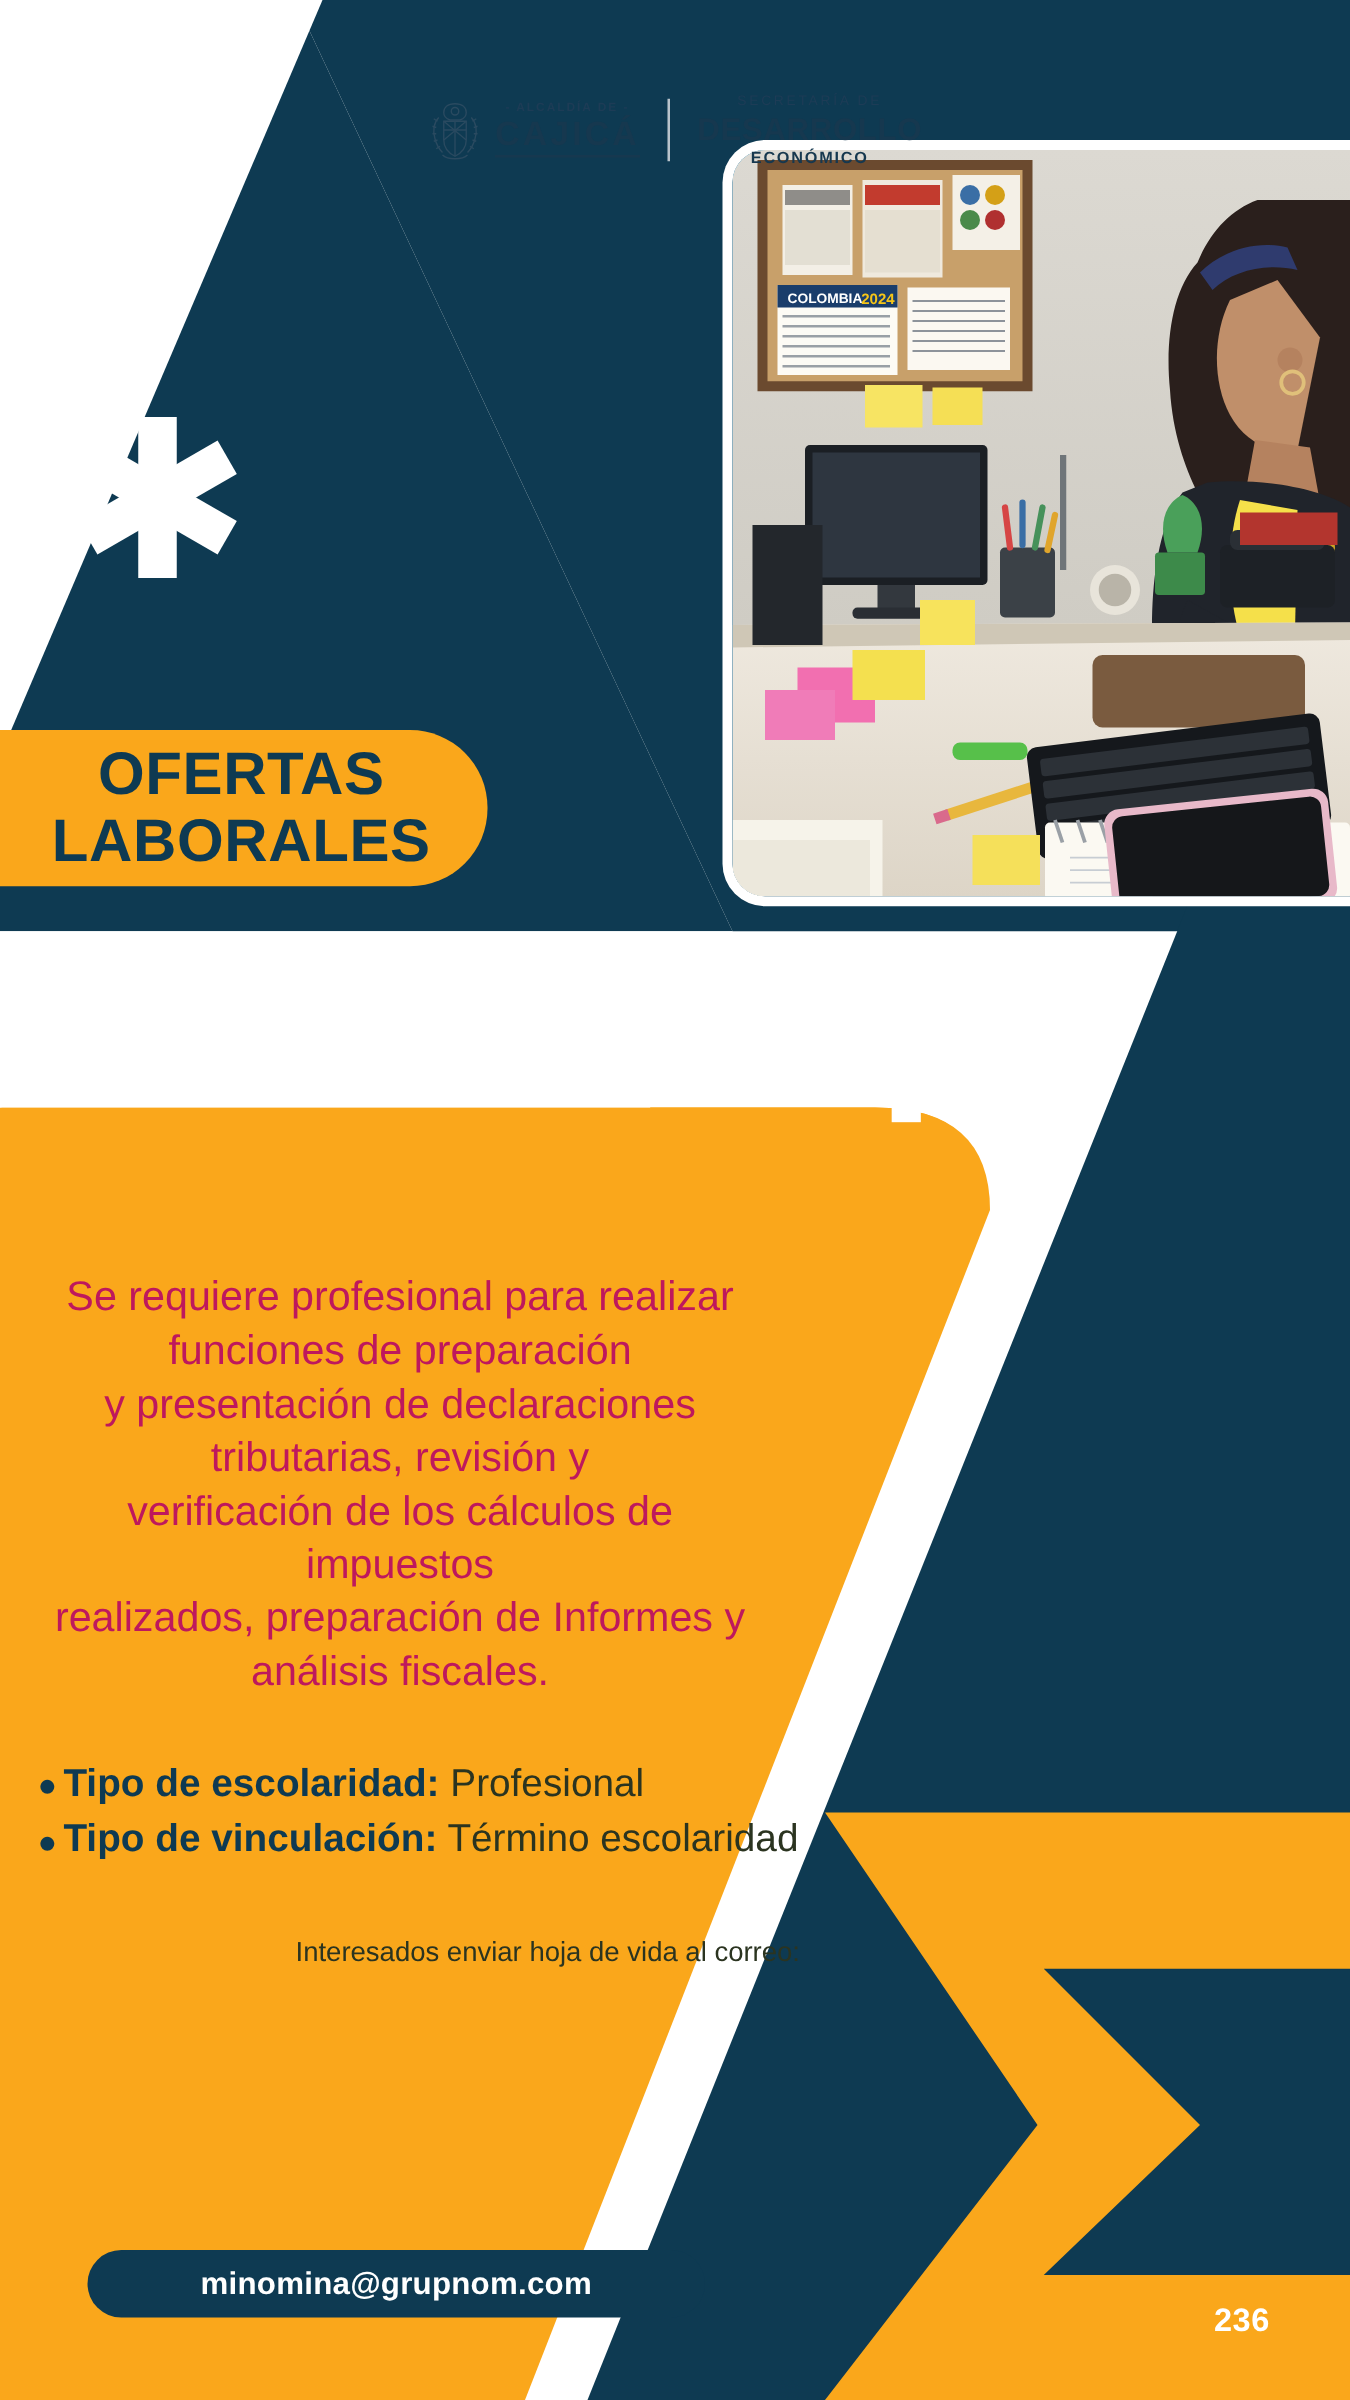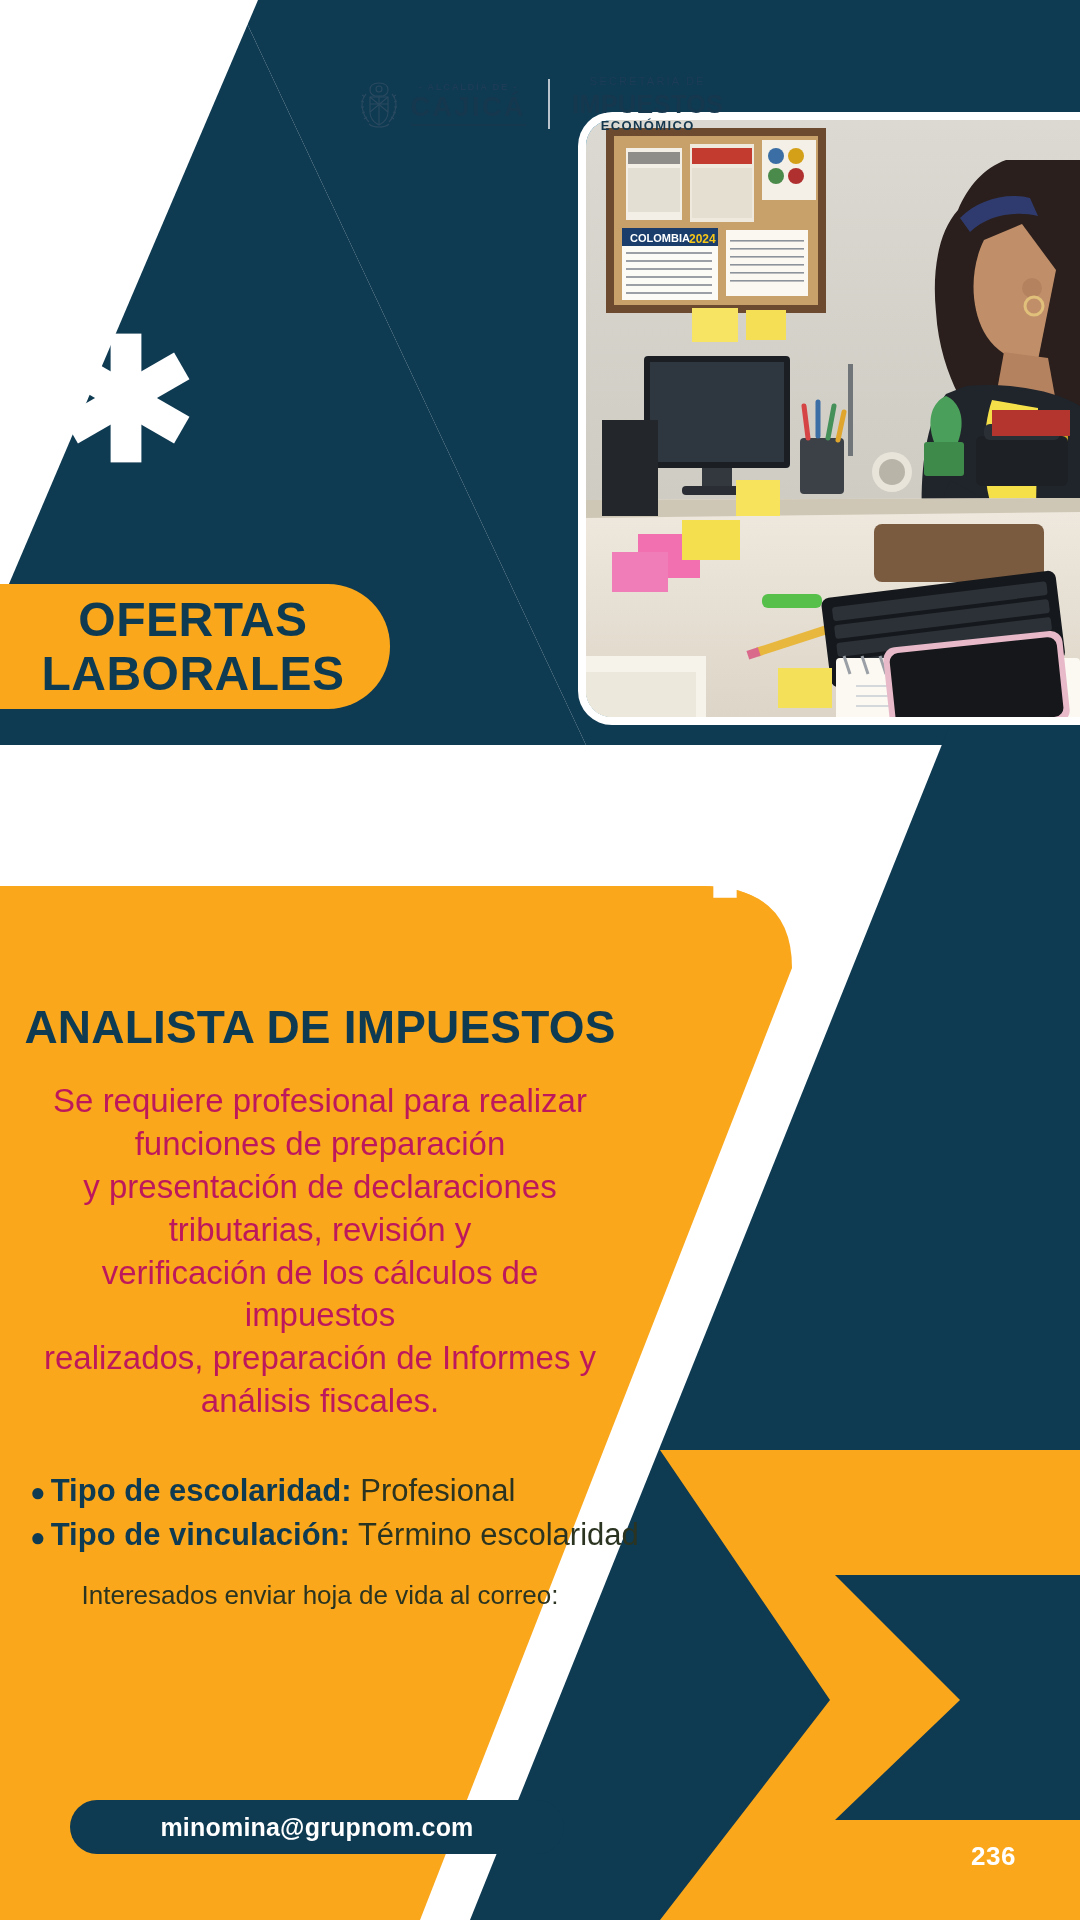--- a/index.html
+++ b/index.html
@@ -181,24 +181,24 @@
     white-space:nowrap;
   }
   .bullets .dot{
     color:#0E3A52;
     font-size:26px;
     vertical-align:middle;
     margin-right:5px;
   }
   .bullets b{color:#0E3A52;font-weight:bold;}
   .send-line{
-    margin-top:23px;
-    font-size:26px;
+    margin-top:56px;
+    font-size:22px;
     color:#2b3420;
-    text-align:center;
+    text-align:right;
   }
 
   
   .email-pill{
     position:absolute;
     left:70px; top:1800px;
     width:494px; height:54px;
     background:#0E3A52;
     border-radius:27px;
     display:flex;
@@ -318,21 +318,21 @@
         <div class="alcaldia-de">- ALCALDÍA DE -</div>
         <div class="cajica">CAJICÁ</div>
         <div class="cajica-rule"></div>
       </div>
     </div>
 
     <div class="divider-v"></div>
 
     <div class="logo-right">
       <div class="sec-small">SECRETARÍA DE</div>
-      <div class="sec-big">IMPUESTOS</div>
+      <div class="sec-big">DESARROLLO</div>
       <div class="sec-mid">ECONÓMICO</div>
     </div>
 
   </div>
 
   <div class="photo-frame">
     <div class="photo">
       <svg viewBox="0 0 494 597" xmlns="http://www.w3.org/2000/svg" preserveAspectRatio="xMidYMid slice">
         <defs>
           <linearGradient id="wallg" x1="0" y1="0" x2="0" y2="1">
@@ -518,21 +518,20 @@
     <svg viewBox="0 0 100 100" width="106" height="106" xmlns="http://www.w3.org/2000/svg">
       <g fill="#FFFFFF">
         <rect x="39" y="4" width="22" height="92"></rect>
         <rect x="39" y="4" width="22" height="92" transform="rotate(60 50 50)"></rect>
         <rect x="39" y="4" width="22" height="92" transform="rotate(120 50 50)"></rect>
       </g>
     </svg>
   </div>
 
   <div class="content">
-    <h1 class="job-title">ANALISTA DE IMPUESTOS</h1>
     <p class="job-desc">Se requiere profesional para realizar
 funciones de preparación
 y presentación de declaraciones
 tributarias, revisión y
 verificación de los cálculos de impuestos
 realizados, preparación de Informes y
 análisis fiscales.</p>
 
     <ul class="bullets">
       <li>

